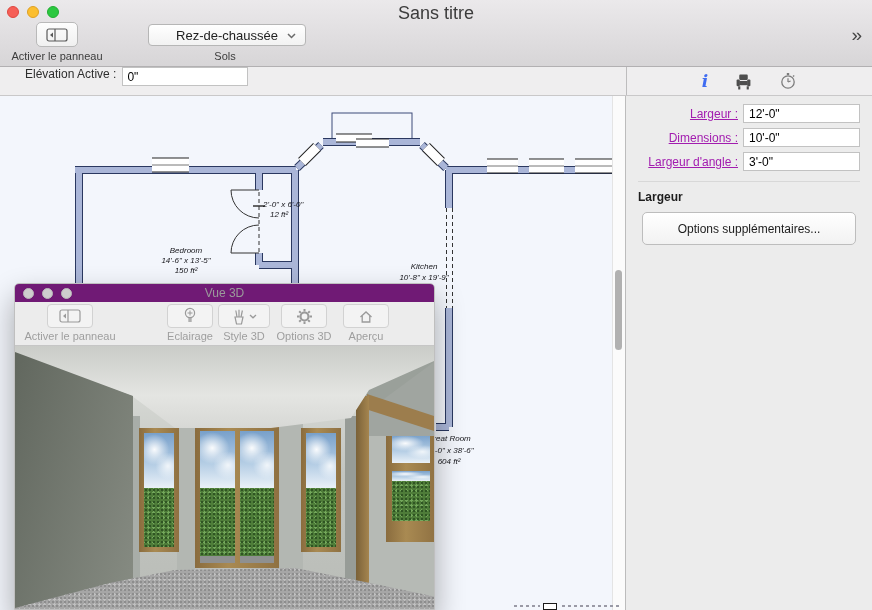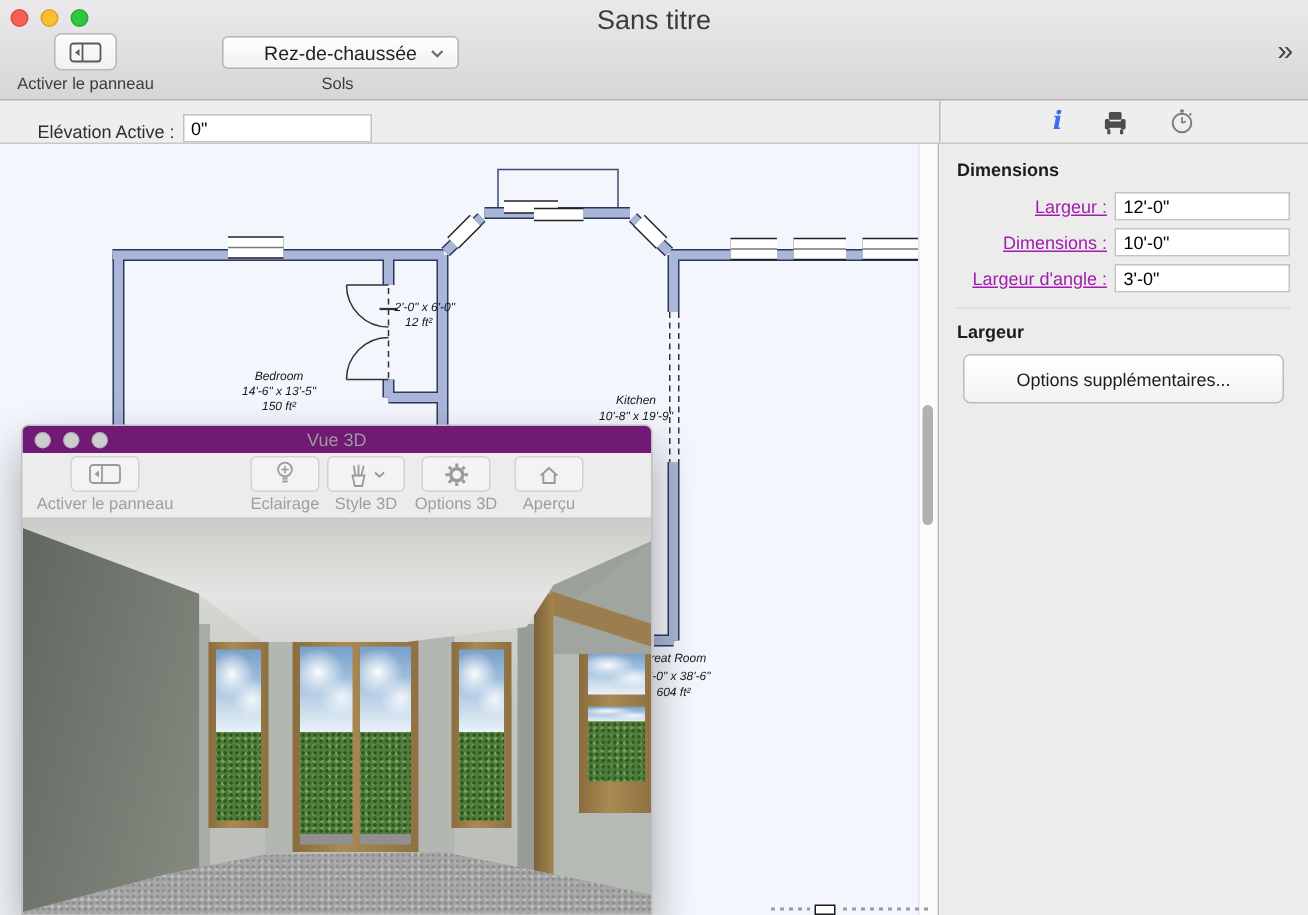--- a/index.html
+++ b/index.html
@@ -22,21 +22,21 @@
     background:linear-gradient(#fdfdfd,#f0f0f0); border:1px solid #b9b9b9; border-radius:5px; }
   .tb-caption { position:absolute; font-size:11px; color:#3c3c3c; text-align:center; }
   .dropdown { position:absolute; left:148px; top:24px; width:158px; height:22px;
     background:linear-gradient(#ffffff,#f2f2f2); border:1px solid #b6b6b6; border-radius:4px;
     display:flex; align-items:center; justify-content:center; font-size:13px; color:#222; }
   .dropdown svg { position:absolute; right:9px; top:8px; }
   .overflow-chevrons { position:absolute; right:10px; top:24px; font-size:19px; color:#444; }
 
   
   .subbar { display:flex; height:29px; background:#efeeef; border-bottom:1px solid #c9c8c9; }
-  .elevation { flex:1; display:flex; align-items:flex-end; }
+  .elevation { flex:1; display:flex; align-items:flex-start; }
   .elevation label { margin-left:25px; font-size:12px; color:#2e2e2e; }
   .elevation input { margin-left:6px; width:126px; height:19px; border:1px solid #c2c2c2;
     background:#fff; font-size:12px; padding:0 4px; font-family:inherit; }
   .paneltabs { width:246px; border-left:1px solid #bdbcbd; display:flex;
     align-items:center; justify-content:center; gap:27px; }
   .tab-i { font-family:"DejaVu Serif", serif; font-weight:bold; font-style:italic;
     font-size:17px; color:#3f6cf1; line-height:16px; }
 
   
   .content { display:flex; height:514px; }
@@ -251,21 +251,20 @@
           <text x="263" y="111">2'-0" x 6'-0"</text>
           <text x="270" y="121">12 ft²</text>
         </g>
       </svg>
       <div class="plan-scrolltrack">
         <div class="plan-thumb"></div>
       </div>
     </div>
 
     <div class="panel">
-      <h3>Dimensions</h3>
       <div class="frow">
         <label>Largeur :</label>
         <input type="text" value="12'-0&quot;" style="">
       </div>
       <div class="frow">
         <label>Dimensions :</label>
         <input type="text" value="10'-0&quot;" style="">
       </div>
       <div class="frow">
         <label>Largeur d'angle :</label>

